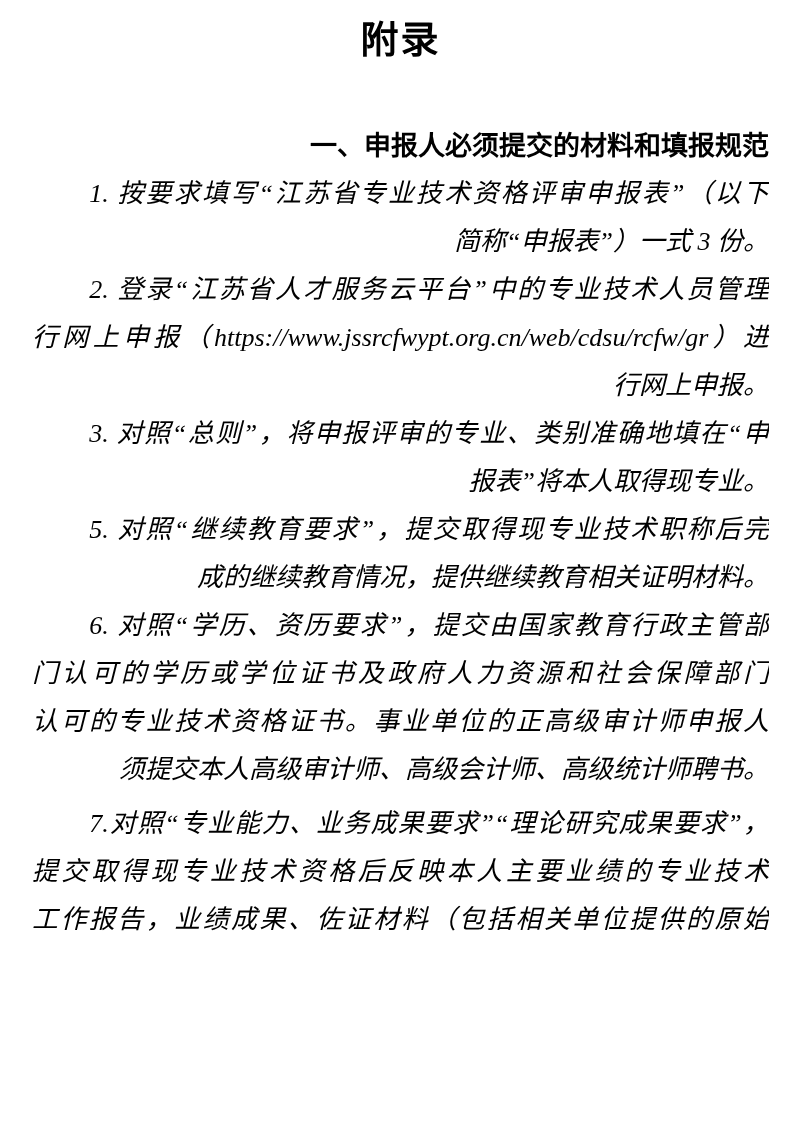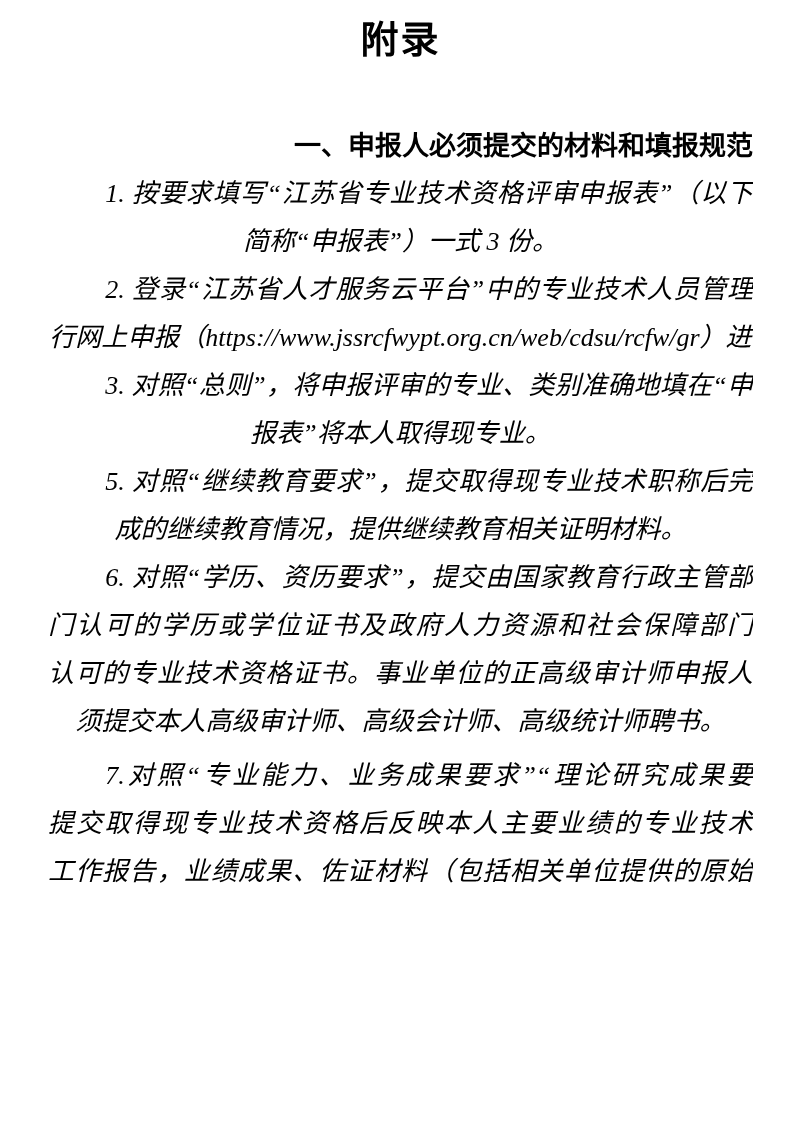--- a/index.html
+++ b/index.html
@@ -8,21 +8,21 @@
     background: #ffffff;
   }
   .page {
     position: relative;
     width: 801px;
     height: 956px;
     margin: 0 auto;
     background: #ffffff;
     color: #000000;
     box-sizing: border-box;
-    padding: 0 48px;
+    padding: 0 32px;
     overflow: hidden;
   }
   .doc-title {
     margin-top: 10px;
     height: 60px;
     line-height: 60px;
     text-align: center;
     font-family: "Liberation Sans", sans-serif;
     font-size: 38px;
     font-weight: bold;
@@ -55,40 +55,41 @@
     font-size: 26px;
     text-align: justify;
     text-align-last: justify;
     overflow: hidden;
   }
   .para .line:first-child {
     text-indent: 2.2em;
   }
   
   .para:not(.continues) .line:last-child {
-    text-align: center;
+    text-align: right;
     text-align-last: auto;
   }
 </style>
 </head>
 <body>
 
 <div class="page">
   <div class="doc-title">附录</div>
 
   <div class="section-heading">一、申报人必须提交的材料和填报规范</div>
 
   <div>
       <div class="para">
         <div class="line">1. 按要求填写“江苏省专业技术资格评审申报表”（以下</div>
         <div class="line">简称“申报表”）一式 3 份。</div>
       </div>
       <div class="para">
         <div class="line">2. 登录“江苏省人才服务云平台”中的专业技术人员管理</div>
         <div class="line">行网上申报（https://www.jssrcfwypt.org.cn/web/cdsu/rcfw/gr）进</div>
+        <div class="line">行网上申报。</div>
       </div>
       <div class="para">
         <div class="line">3. 对照“总则”，将申报评审的专业、类别准确地填在“申</div>
         <div class="line">报表”将本人取得现专业。</div>
       </div>
       <div class="para">
         <div class="line">5. 对照“继续教育要求”，提交取得现专业技术职称后完</div>
         <div class="line">成的继续教育情况，提供继续教育相关证明材料。</div>
       </div>
       <div class="para">

